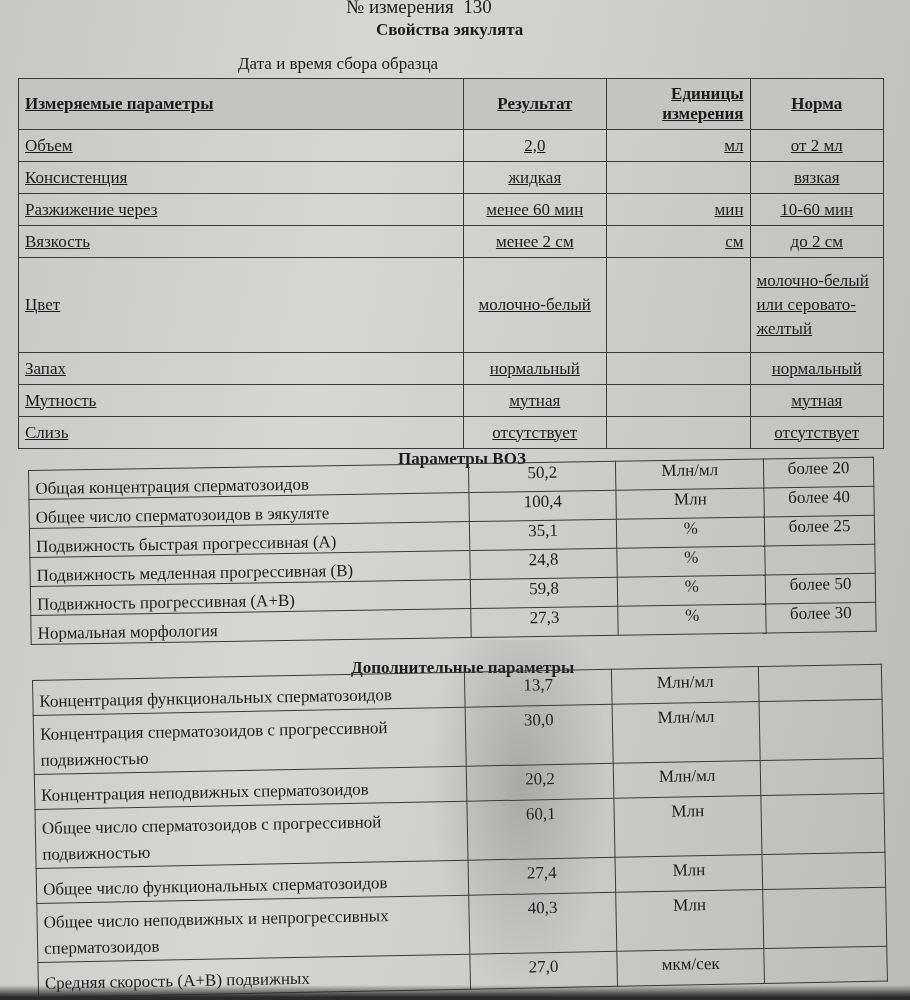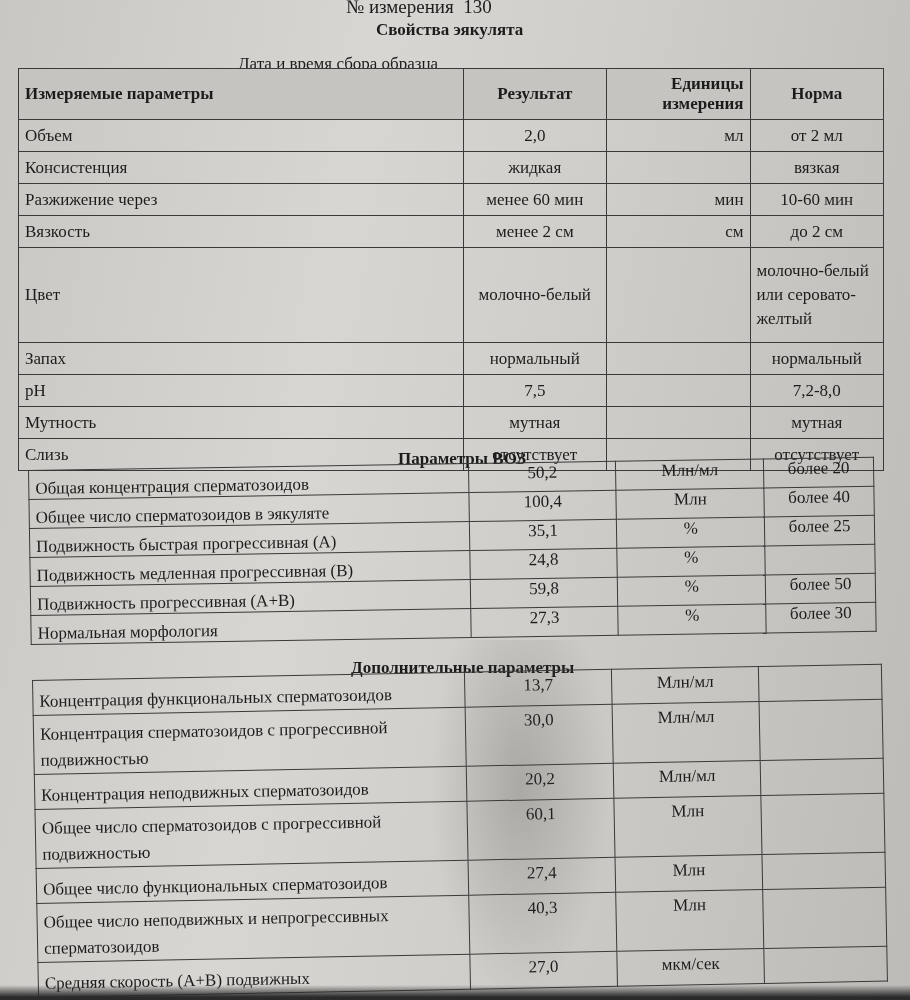--- a/index.html
+++ b/index.html
@@ -19,21 +19,21 @@
   .bottom-dark {
     position:absolute; left:0; top:985px; width:910px; height:15px;
     background: linear-gradient(180deg, rgba(40,40,40,0) 0%, #2a2a2a 80%);
   }
   .meas-no { position:absolute; left:346px; top:-4px; font-size:19px; }
   .title { position:absolute; left:376px; top:20px; font-size:17px; font-weight:bold; }
   .date { position:absolute; left:226px; top:54px; font-size:17px;margin-left:12px; }
 
   table { border-collapse:collapse; position:absolute; }
   td, th { border:1.5px solid #3a3a3a; padding:0 6px; font-weight:normal; }
-  .t1 { left:18px; top:68px; width:866px; font-size:17px; }
+  .t1 { left:18px; top:78px; width:866px; font-size:17px;text-decoration:underline; }
   .t1 th { height:50px; background:#c6c4c0; font-weight:bold; font-size:17px; }
   .t1 td { height:31px; }
   .t1 .c1 { width:430px; text-align:left; }
   .t1 .c2 { width:130px; text-align:center; }
   .t1 .c3 { width:130px; text-align:right; }
   .t1 .c4 { width:120px; text-align:center; }
   .t1 .tall td { height:94px; }
   .t1 .norm-multi { text-align:left; line-height:24px; }
 
   .sec { position:absolute; font-size:17px; font-weight:bold; }
@@ -104,26 +104,20 @@
       <td class="c3"></td>
       <td class="c4 norm-multi">молочно-белый или серовато-желтый</td>
     </tr>
     <tr>
       <td class="c1">Запах</td>
       <td class="c2">нормальный</td>
       <td class="c3"></td>
       <td class="c4">нормальный</td>
     </tr>
     <tr>
-      <td class="c1">pH</td>
-      <td class="c2">7,5</td>
-      <td class="c3"></td>
-      <td class="c4">7,2-8,0</td>
-    </tr>
-    <tr>
       <td class="c1">Мутность</td>
       <td class="c2">мутная</td>
       <td class="c3"></td>
       <td class="c4">мутная</td>
     </tr>
     <tr>
       <td class="c1">Слизь</td>
       <td class="c2">отсутствует</td>
       <td class="c3"></td>
       <td class="c4">отсутствует</td>

